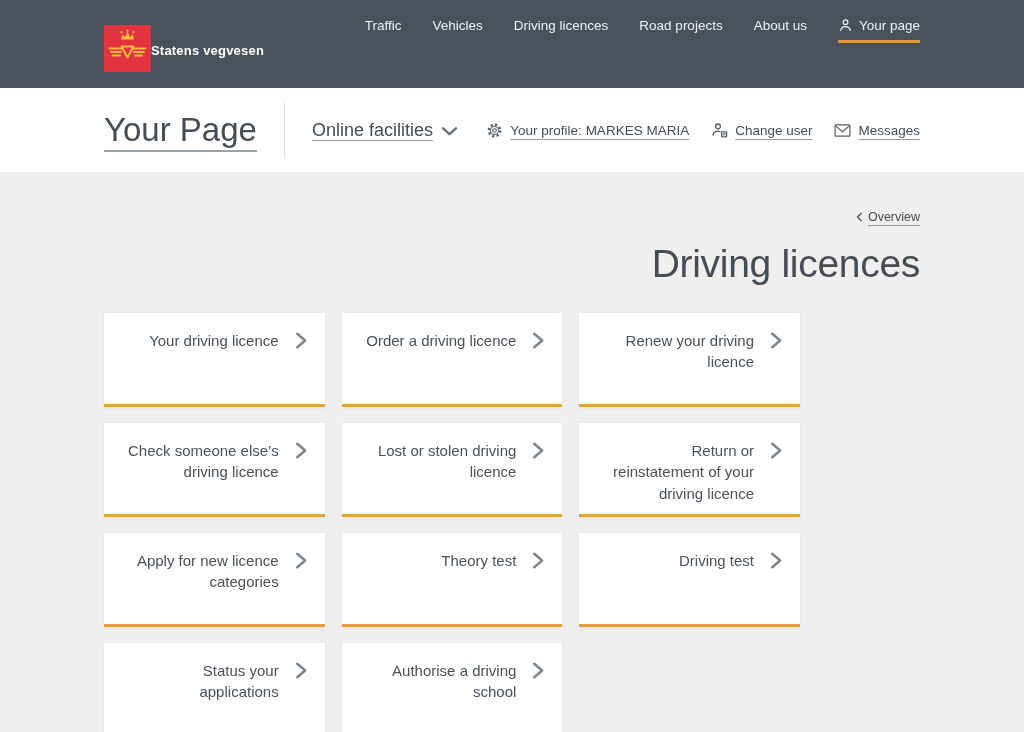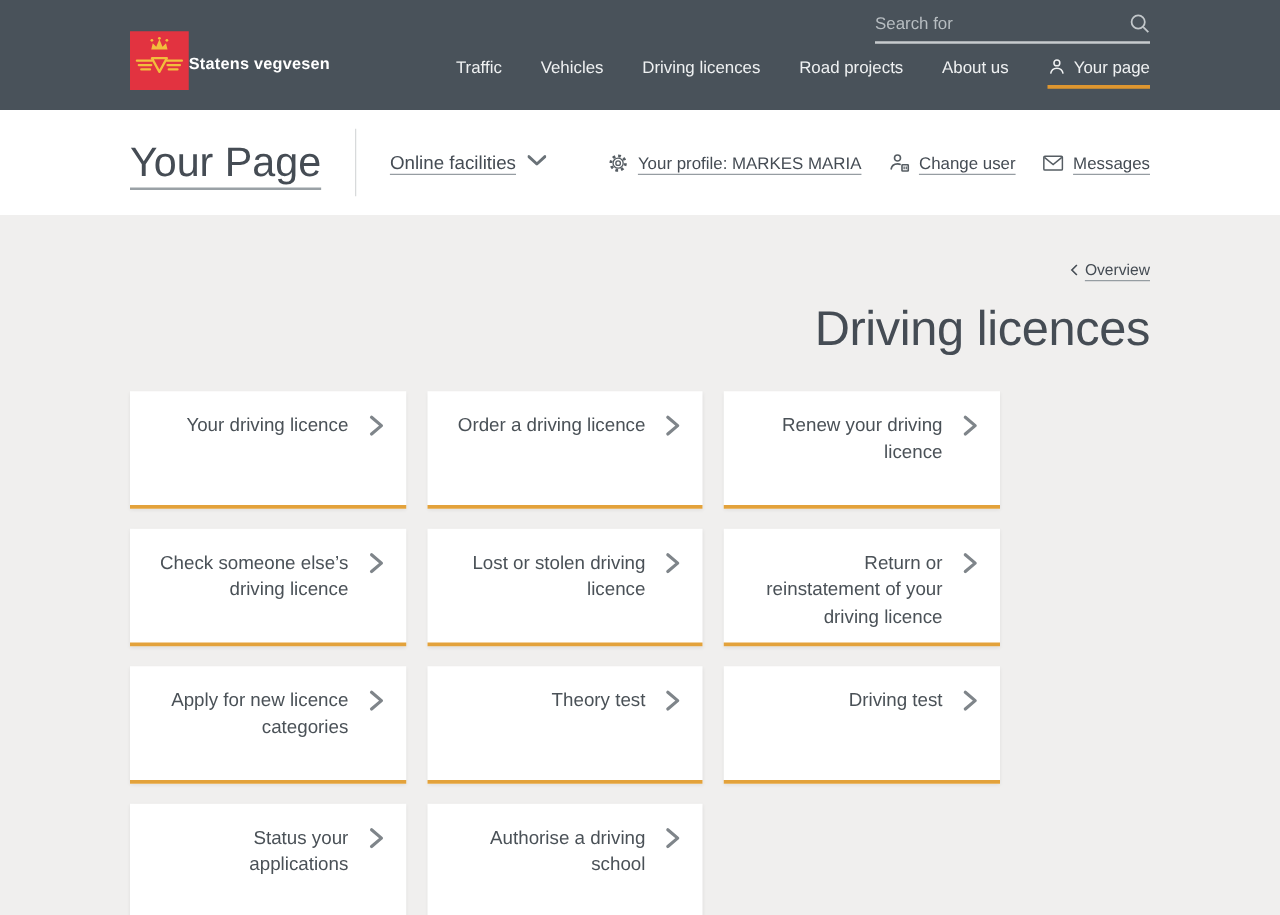--- a/index.html
+++ b/index.html
@@ -21,21 +21,21 @@
 
   .nav { display:flex; gap:31px; margin-top:11px; align-items:flex-end; }
   .nav-item { color:#EFF1F2; font-size:13.5px; padding-bottom:7px; display:flex; gap:6px; align-items:flex-start; border-bottom:3px solid transparent; white-space:nowrap; }
   .nav-item.active { border-bottom-color:#DE962F; }
   .nav-item .icon { display:flex; color:#EFF1F2; }
 
   
   .subheader { height:84px; background:#FFFFFF; display:flex; align-items:center; padding:0 104px; }
   .page-title { font-size:33px; font-weight:400; color:#454C54; text-decoration:underline; text-decoration-color:#9AA1A6; text-decoration-thickness:1.5px; text-underline-offset:9px; cursor:pointer; white-space:nowrap; }
   .vdivider { width:1px; height:54px; background:#D8DADB; margin:0 27px; flex:none; }
-  .online-facilities { display:flex; align-items:flex-start; gap:9px; font-size:15px; color:#454C54; }
+  .online-facilities { display:flex; align-items:center; gap:9px; font-size:18px; color:#454C54; }
   .u { text-decoration:underline; text-decoration-color:#969DA2; text-decoration-thickness:1px; text-underline-offset:4px; }
   .chev-down { color:#6A7278; display:flex; margin-top:2px; }
   .subheader-right { margin-left:auto; display:flex; gap:22px; align-items:center;justify-content:flex-end; }
   .sublink { display:flex; align-items:center; gap:7px; font-size:13.5px; color:#454C54; white-space:nowrap; }
   .sublink .icon { display:flex; color:#565D63; }
 
   
   .content { background:#F0EFEE; height:560px; padding:36px 104px 0;text-align:right; }
   .breadcrumb { display:inline-flex; align-items:center; gap:5px; font-size:12.5px; color:#454C54; }
   .breadcrumb .icon { display:flex; color:#454C54; }
@@ -69,29 +69,20 @@
             <path d="M30 27h10"></path>
             <path d="M31 30.5h7"></path>
           <path d="M17.5 21.5h12l-6 11z" stroke-linejoin="round"></path>
         </g>
       </svg>
     </span>
     <span class="brand-name">Statens vegvesen</span>
   </a>
 
   <div class="topbar-right">
-    <div class="search">
-      <input placeholder="Search for" style="">
-      <span class="search-btn">
-        <svg width="17" height="17" viewBox="0 0 18 18" fill="none" stroke="currentColor" stroke-width="1.5">
-          <circle cx="8" cy="8" r="5.6"></circle>
-            <path d="M12.3 12.3L16.6 16.6"></path>
-        </svg>
-      </span>
-    </div>
     <nav class="nav">
   <a class="nav-item">
 
     <span class="nav-label">Traffic</span>
   </a>
 
   <a class="nav-item">
 
     <span class="nav-label">Vehicles</span>
   </a>

